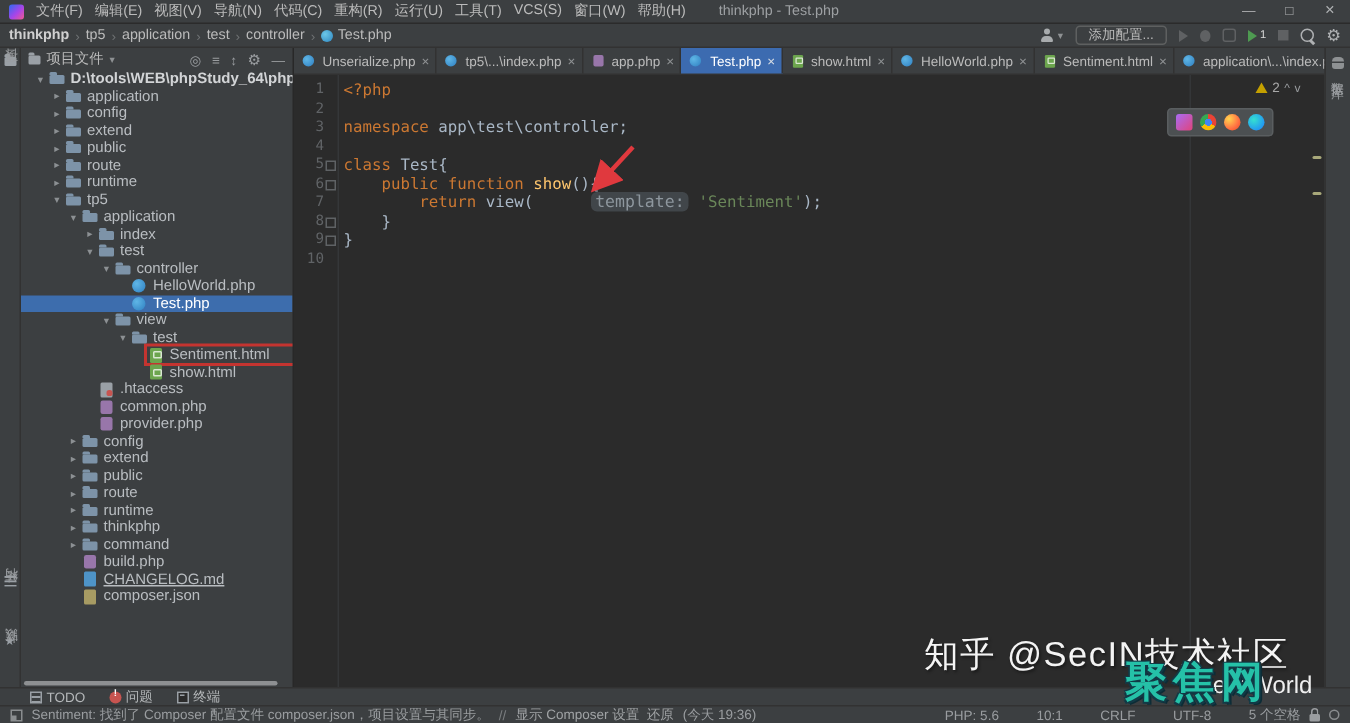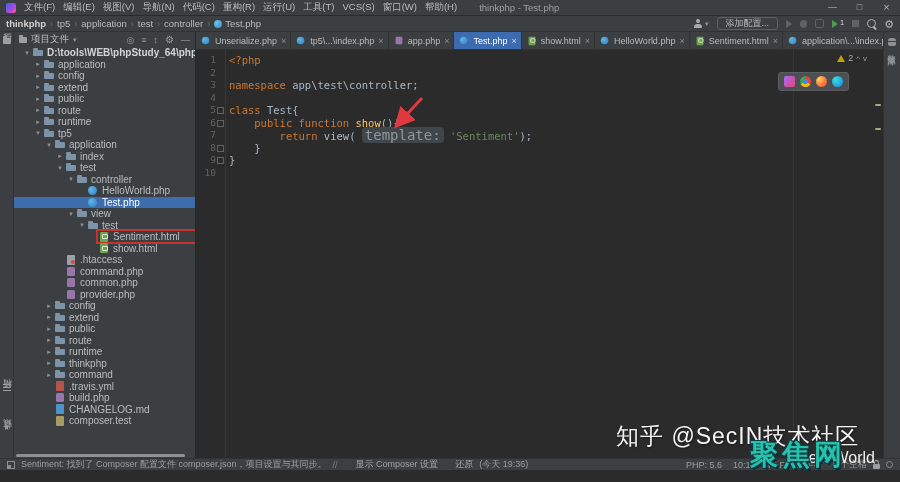--- a/index.html
+++ b/index.html
@@ -97,21 +97,21 @@
   .tab.active .tclose{color:#D5DCE4;}
 
   .ebody{flex:1;position:relative;display:flex;min-height:0;}
   #gutter{width:29px;flex:none;padding-top:4px;border-right:1px solid #353739;
           font-family:"DejaVu Sans Mono",monospace;font-size:9.5px;color:#606366;}
   .gline{height:12.55px;line-height:12.55px;text-align:right;padding-right:9px;position:relative;}
   .fold{position:absolute;right:1px;top:3px;width:5px;height:5px;border:1px solid #5F6265;background:#2B2B2B;}
   #code{flex:1;padding-top:4px;font-family:"DejaVu Sans Mono",monospace;font-size:10.5px;white-space:pre;min-width:0;}
   .cline{height:12.55px;line-height:12.55px;padding-left:3px;}
   .seg.kw{color:#CC7832;} .seg.pl{color:#A9B7C6;} .seg.fn{color:#FFC66D;} .seg.str{color:#6A8759;}
-  .seg.hint{background:#41464A;color:#8E979E;border-radius:4px;padding:0 3px;font-size:14px;}
+  .seg.hint{background:#41464A;color:#8E979E;border-radius:4px;padding:0 3px;font-size:11px;margin-left:32px;}
   .marginguide{position:absolute;left:597px;top:0;bottom:0;width:1px;background:#343638;}
   .stripe{position:absolute;right:0;top:0;bottom:0;width:10px;}
   .mark{position:absolute;right:2px;width:6px;height:2px;background:#A8A87A;border-radius:1px;}
   .m1{top:54px;} .m2{top:78px;}
   .warnbadge{position:absolute;top:3px;right:16px;display:flex;align-items:center;gap:3px;color:#A8A8A8;font-size:9px;}
   .wico{width:0;height:0;border-left:4px solid transparent;border-right:4px solid transparent;border-bottom:7px solid #C4A000;}
   .updown{color:#9A9DA0;font-size:8px;}
   .browserbar{position:absolute;top:22px;right:34px;height:17px;background:#4C5052;border:1px solid #5A5E60;border-radius:3px;
               display:flex;align-items:center;gap:5px;padding:0 5px;}
   .bico{width:11px;height:11px;border-radius:50%;}
@@ -132,23 +132,23 @@
   .bic.terminal{background:#2B2B2B;border:1px solid #9AA0A6;box-sizing:border-box;position:relative;}
   .bic.terminal::before{content:"";position:absolute;left:1px;top:1px;width:3px;height:1px;background:#9AA0A6;}
 
   
   #statusbar{height:11px;background:#3C3F41;border-top:1px solid #323232;display:flex;align-items:center;gap:6px;padding:0 7px;
              font-size:9px;color:#9A9DA0;}
   .i-tw{width:8px;height:8px;border:1px solid #8A8D8F;box-sizing:border-box;position:relative;flex:none;}
   .i-tw::before{content:"";position:absolute;left:0;bottom:0;width:3px;height:3px;background:#8A8D8F;}
   .smsg{white-space:nowrap;overflow:hidden;text-overflow:ellipsis;max-width:430px;}
   .ssep{color:#7C7F81;}
-  .saction{color:#A0A3A5;white-space:nowrap;margin-left:12px;}
+  .saction{color:#A0A3A5;white-space:nowrap;}
   .stime{white-space:nowrap;}
-  #sright{margin-left:auto;display:flex;gap:11px;align-items:center;}
+  #sright{margin-left:auto;display:flex;gap:25px;align-items:center;}
   .sseg{white-space:nowrap;}
   .i-lock{width:7px;height:5px;background:#9A9DA0;border-radius:1px;position:relative;margin-top:3px;flex:none;}
   .i-lock::before{content:"";position:absolute;left:1px;top:-4px;width:3px;height:4px;border:1px solid #9A9DA0;border-bottom:none;border-radius:3px 3px 0 0;}
   .i-event{width:7px;height:7px;border-radius:50%;border:1px solid #8A8D8F;box-sizing:border-box;flex:none;}
 
   
   .wm{position:absolute;white-space:nowrap;pointer-events:none;}
   .wm-zhihu{left:616px;top:421px;font-size:23px;color:rgba(255,255,255,.95);letter-spacing:1px;z-index:60;text-shadow:1px 1px 2px rgba(0,0,0,.45);}
   .wm-sent{left:797px;top:449px;font-size:16px;color:rgba(255,255,255,.92);z-index:61;}
   .wm-jujiao{left:750px;top:436px;font-size:28px;font-weight:bold;letter-spacing:4px;color:#25C1A8;z-index:62;
@@ -386,27 +386,20 @@
             <span class="arr"></span>
             <span class="lblwrap">
               <span class="ticon htaccess"></span>
               <span class="tl">.htaccess</span>
             </span>
           </div>
           <div class="trow" style="padding-left: 41px;">
             <span class="arr"></span>
             <span class="lblwrap">
               <span class="ticon phpfile"></span>
-              <span class="tl">command.php</span>
-            </span>
-          </div>
-          <div class="trow" style="padding-left: 41px;">
-            <span class="arr"></span>
-            <span class="lblwrap">
-              <span class="ticon phpfile"></span>
               <span class="tl">common.php</span>
             </span>
           </div>
           <div class="trow" style="padding-left: 41px;">
             <span class="arr"></span>
             <span class="lblwrap">
               <span class="ticon phpfile"></span>
               <span class="tl">provider.php</span>
             </span>
           </div>
@@ -455,43 +448,36 @@
           <div class="trow" style="padding-left: 30px;">
             <span class="arr">▸</span>
             <span class="lblwrap">
               <span class="ticon folder"></span>
               <span class="tl">command</span>
             </span>
           </div>
           <div class="trow" style="padding-left: 30px;">
             <span class="arr"></span>
             <span class="lblwrap">
-              <span class="ticon yml"></span>
-              <span class="tl">.travis.yml</span>
-            </span>
-          </div>
-          <div class="trow" style="padding-left: 30px;">
-            <span class="arr"></span>
-            <span class="lblwrap">
               <span class="ticon phpfile"></span>
               <span class="tl">build.php</span>
             </span>
           </div>
-          <div class="trow" style="padding-left: 30px;">
+          <div class="trow" style="padding-left: 30px; text-decoration: underline;">
             <span class="arr"></span>
             <span class="lblwrap">
               <span class="ticon md"></span>
               <span class="tl">CHANGELOG.md</span>
             </span>
           </div>
           <div class="trow" style="padding-left: 30px;">
             <span class="arr"></span>
             <span class="lblwrap">
               <span class="ticon json"></span>
-              <span class="tl">composer.test</span>
+              <span class="tl">composer.json</span>
             </span>
           </div>
         </div>
       <div class="pscroll">
           <div class="pthumb"></div>
         </div>
     </div>
 
     <div class="editor-col">
       <div id="tabbar">
@@ -581,20 +567,34 @@
     </div>
 
     <div class="rstrip">
       <div class="vbtn vb-db">
         <span class="mini-db"></span>
         <span class="vtext">数据库</span>
       </div>
     </div>
   </div>
 
+  <div id="bottombar">
+      <span class="bitem">
+        <span class="bic todo"></span>
+        <span>TODO</span>
+      </span>
+      <span class="bitem">
+        <span class="bic problem"></span>
+        <span>问题</span>
+      </span>
+      <span class="bitem">
+        <span class="bic terminal"></span>
+        <span>终端</span>
+      </span>
+    </div>
 
   <div id="statusbar">
     <span class="i-tw"></span>
     <span class="smsg">Sentiment: 找到了 Composer 配置文件 composer.json，项目设置与其同步。</span>
     <span class="ssep">//</span>
     <span id="sactions"><span class="saction">显示 Composer 设置</span><span>&nbsp;&nbsp;</span><span class="saction">还原</span></span>
     <span class="stime">(今天 19:36)</span>
     <div id="sright">
         <span class="sseg">PHP: 5.6</span>
         <span class="sseg">10:1</span>

